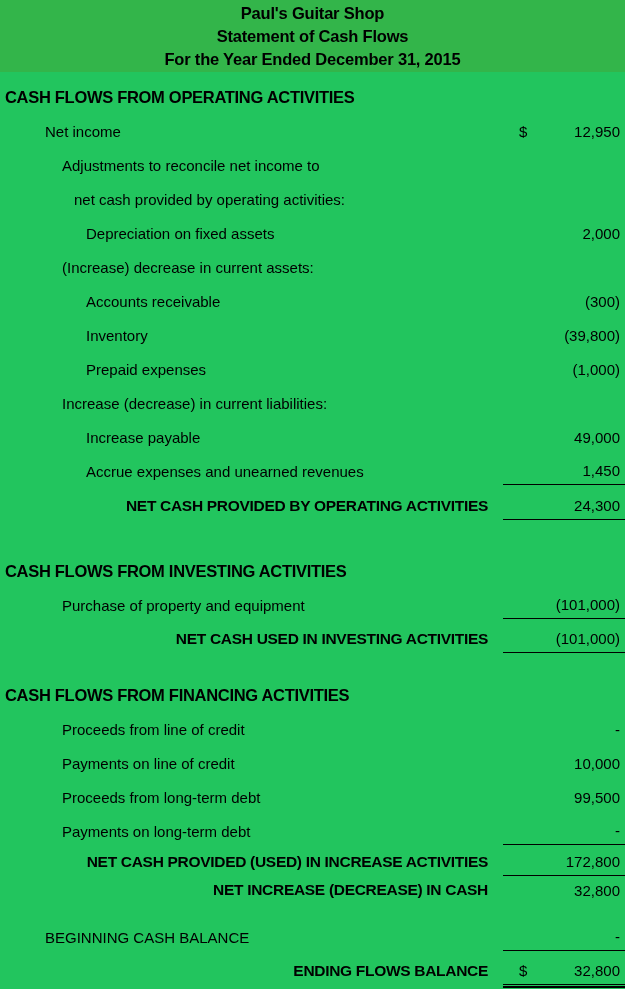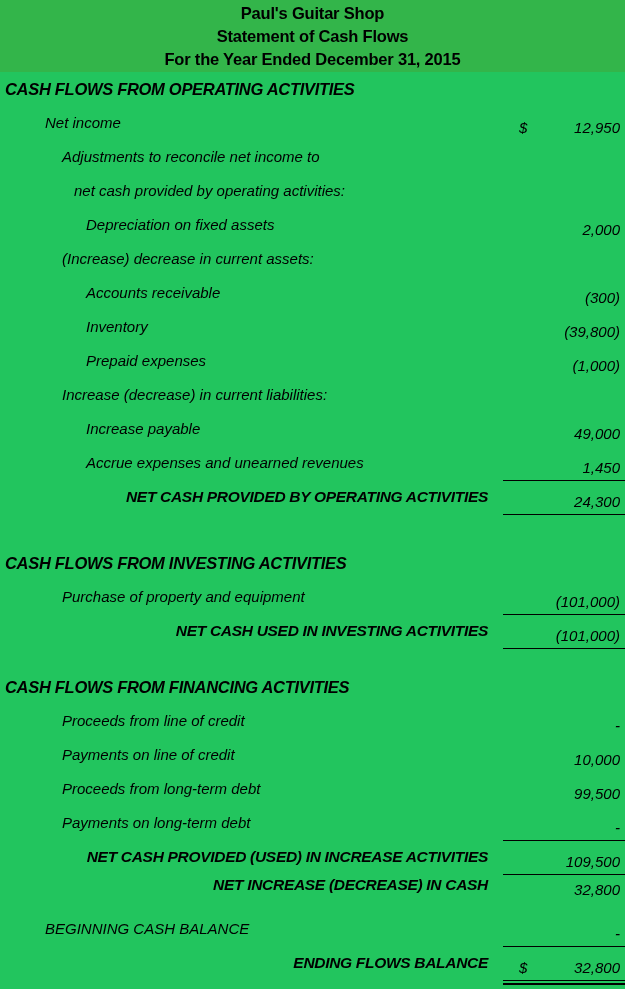--- a/index.html
+++ b/index.html
@@ -25,24 +25,23 @@
   #banner .bl {
     font-weight: 700;
     font-size: 16.5px;
     line-height: 23px;
     letter-spacing: -0.2px;
   }
   
   #rows { padding-top: 8px; }
   .row {
     display: flex;
-    align-items: flex-start;
+    align-items: center;
     height: 34px;
     box-sizing: border-box;
-    font-style: italic;
   }
   .row.tight { height: 28px; }
   .lbl {
     flex: 1;
     font-size: 15px;
     white-space: nowrap;
     box-sizing: border-box;
   }
   .row.section .lbl {
     font-weight: 700;
@@ -194,21 +193,21 @@
       </div>
       <div class="row item">
         <div class="lbl" style="padding-left: 62px;">Payments on long-term debt</div>
         <div class="amt u-single">
           <span class="num">-</span>
         </div>
       </div>
       <div class="row subtotal tight">
         <div class="lbl">NET CASH PROVIDED (USED) IN INCREASE ACTIVITIES</div>
         <div class="amt u-single">
-          <span class="num">109,500</span>
+          <span class="num">172,800</span>
         </div>
       </div>
       <div class="row subtotal tight">
         <div class="lbl">NET INCREASE (DECREASE) IN CASH</div>
         <div class="amt">
           <span class="num">32,800</span>
         </div>
       </div>
       <div class="spacer" style="height: 16px;"></div>
       <div class="row item">

